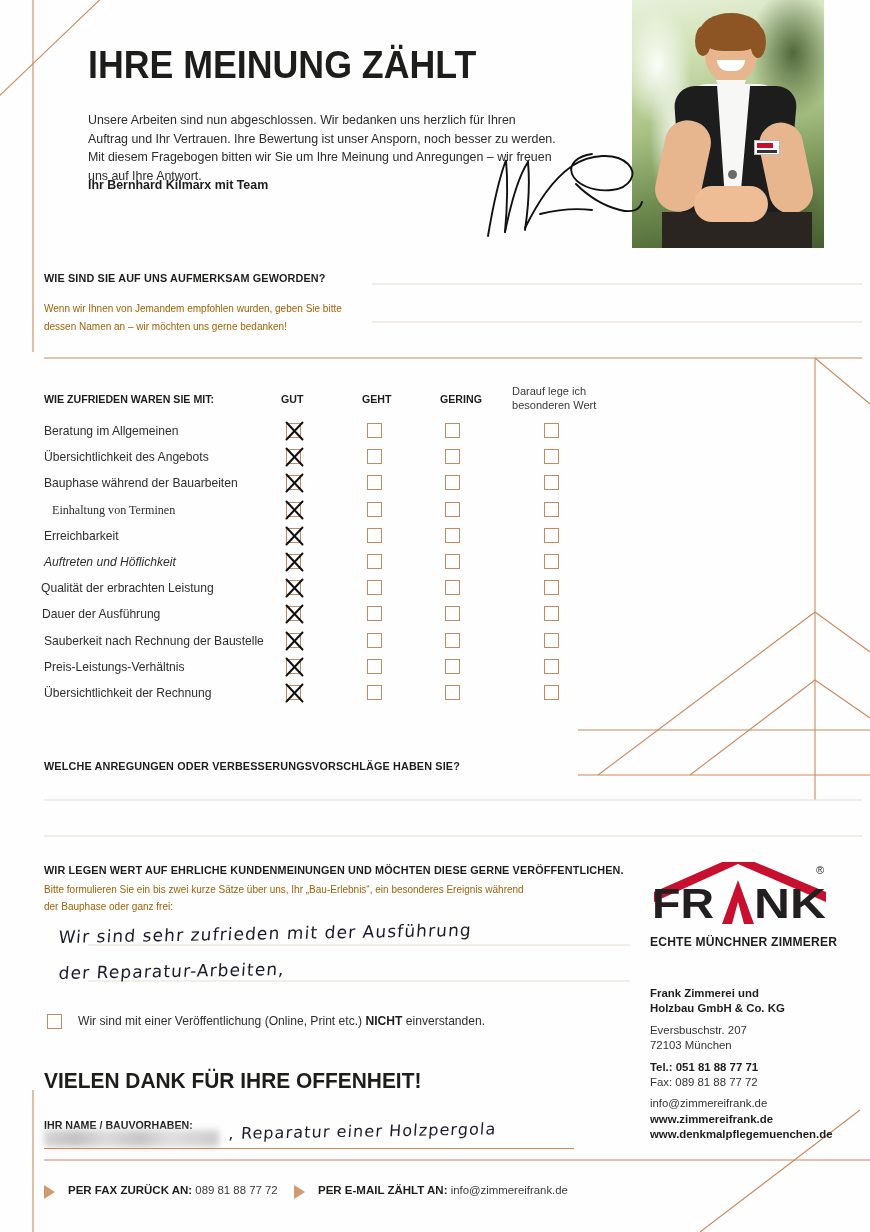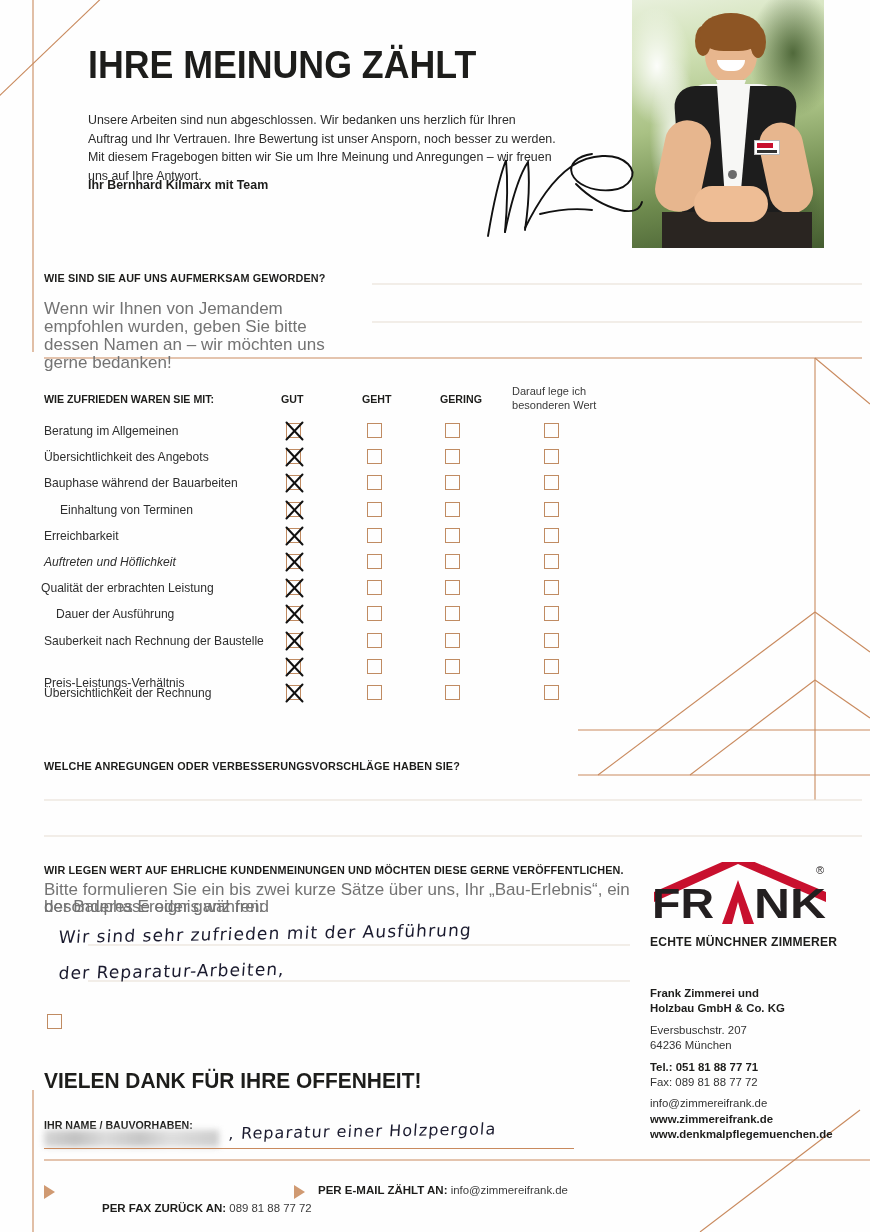--- a/index.html
+++ b/index.html
@@ -85,21 +85,21 @@
     font-size: 12.4px; line-height: 18.5px; color:#2b2b2b;
   }
   #signoff {
     position:absolute; left:88px; top:178px; font-size:12.4px; font-weight:bold; color:#1d1d1b;
   }
 
   .sec-head {
     position:absolute; font-size:11.4px; font-weight:bold; color:#1d1d1b;
     letter-spacing:0.15px; transform: scaleX(0.95); transform-origin:left center;
   }
-  .body-txt { position:absolute; font-size:17px; line-height:18px; color:#737373; }
+  .body-txt { position:absolute; font-size:10px; line-height:18px; color:#a16207; }
 
   
   #ratings { position:absolute; left:44px; top:388px; width:580px; }
   .col-head {
     position:absolute; font-size:11.2px; font-weight:bold; color:#1d1d1b;
     transform: scaleX(0.95); transform-origin:left center;
   }
   .col-head.soft { font-weight:normal; font-size:11.6px; color:#3a3a3a; line-height:14px; }
   .row-label { position:absolute; font-size:12.1px; color:#2e2e2e; white-space:nowrap; }
   .cbox {
@@ -265,21 +265,21 @@
       <div class="row-label" style="left: 44px; top: 476.4px;">Bauphase während der Bauarbeiten</div>
       <div class="cbox" style="left: 286px; top: 475.4px;">
         <svg class="x" viewBox="0 0 21 22">
           <path d="M2.5,2.5 L18.5,19.5" stroke="#111" stroke-width="2" fill="none" stroke-linecap="round"></path>
           <path d="M18.5,2.5 L2.5,19.5" stroke="#111" stroke-width="2" fill="none" stroke-linecap="round"></path>
         </svg>
       </div>
       <div class="cbox" style="left: 367px; top: 475.4px;"></div>
       <div class="cbox" style="left: 445px; top: 475.4px;"></div>
       <div class="cbox" style="left: 544px; top: 475.4px;"></div>
-      <div class="row-label" style="left: 60px; top: 502.6px;">Einhaltung von Terminen</div>
+      <div class="row-label" style="left: 52px; top: 502.6px; font-family: Liberation Serif, serif;">Einhaltung von Terminen</div>
       <div class="cbox" style="left: 286px; top: 501.6px;">
         <svg class="x" viewBox="0 0 21 22">
           <path d="M2.5,2.5 L18.5,19.5" stroke="#111" stroke-width="2" fill="none" stroke-linecap="round"></path>
           <path d="M18.5,2.5 L2.5,19.5" stroke="#111" stroke-width="2" fill="none" stroke-linecap="round"></path>
         </svg>
       </div>
       <div class="cbox" style="left: 367px; top: 501.6px;"></div>
       <div class="cbox" style="left: 445px; top: 501.6px;"></div>
       <div class="cbox" style="left: 544px; top: 501.6px;"></div>
       <div class="row-label" style="left: 44px; top: 528.8px;">Erreichbarkeit</div>
@@ -305,41 +305,41 @@
       <div class="row-label" style="left: 41px; top: 581.2px;">Qualität der erbrachten Leistung</div>
       <div class="cbox" style="left: 286px; top: 580.2px;">
         <svg class="x" viewBox="0 0 21 22">
           <path d="M2.5,2.5 L18.5,19.5" stroke="#111" stroke-width="2" fill="none" stroke-linecap="round"></path>
           <path d="M18.5,2.5 L2.5,19.5" stroke="#111" stroke-width="2" fill="none" stroke-linecap="round"></path>
         </svg>
       </div>
       <div class="cbox" style="left: 367px; top: 580.2px;"></div>
       <div class="cbox" style="left: 445px; top: 580.2px;"></div>
       <div class="cbox" style="left: 544px; top: 580.2px;"></div>
-      <div class="row-label" style="left: 56px; top: 607.4px;">Dauer der Ausführung</div>
+      <div class="row-label" style="left: 42px; top: 607.4px;">Dauer der Ausführung</div>
       <div class="cbox" style="left: 286px; top: 606.4px;">
         <svg class="x" viewBox="0 0 21 22">
           <path d="M2.5,2.5 L18.5,19.5" stroke="#111" stroke-width="2" fill="none" stroke-linecap="round"></path>
           <path d="M18.5,2.5 L2.5,19.5" stroke="#111" stroke-width="2" fill="none" stroke-linecap="round"></path>
         </svg>
       </div>
       <div class="cbox" style="left: 367px; top: 606.4px;"></div>
       <div class="cbox" style="left: 445px; top: 606.4px;"></div>
       <div class="cbox" style="left: 544px; top: 606.4px;"></div>
       <div class="row-label" style="left: 44px; top: 633.6px;">Sauberkeit nach Rechnung der Baustelle</div>
       <div class="cbox" style="left: 286px; top: 632.6px;">
         <svg class="x" viewBox="0 0 21 22">
           <path d="M2.5,2.5 L18.5,19.5" stroke="#111" stroke-width="2" fill="none" stroke-linecap="round"></path>
           <path d="M18.5,2.5 L2.5,19.5" stroke="#111" stroke-width="2" fill="none" stroke-linecap="round"></path>
         </svg>
       </div>
       <div class="cbox" style="left: 367px; top: 632.6px;"></div>
       <div class="cbox" style="left: 445px; top: 632.6px;"></div>
       <div class="cbox" style="left: 544px; top: 632.6px;"></div>
-      <div class="row-label" style="left: 44px; top: 659.8px; margin-top: 16px;">Preis-Leistungs-Verhältnis</div>
+      <div class="row-label" style="left: 44px; top: 659.8px;">Preis-Leistungs-Verhältnis</div>
       <div class="cbox" style="left: 286px; top: 658.8px;">
         <svg class="x" viewBox="0 0 21 22">
           <path d="M2.5,2.5 L18.5,19.5" stroke="#111" stroke-width="2" fill="none" stroke-linecap="round"></path>
           <path d="M18.5,2.5 L2.5,19.5" stroke="#111" stroke-width="2" fill="none" stroke-linecap="round"></path>
         </svg>
       </div>
       <div class="cbox" style="left: 367px; top: 658.8px;"></div>
       <div class="cbox" style="left: 445px; top: 658.8px;"></div>
       <div class="cbox" style="left: 544px; top: 658.8px;"></div>
       <div class="row-label" style="left: 44px; top: 686px;">Übersichtlichkeit der Rechnung</div>
@@ -359,20 +359,23 @@
   <div style="position:absolute;left:44px;top:814px;width:810px;height:20px;"></div>
 
   <div class="sec-head" style="left:44px; top:864px;">WIR LEGEN WERT AUF EHRLICHE KUNDENMEINUNGEN UND MÖCHTEN DIESE GERNE VERÖFFENTLICHEN.</div>
   <div class="body-txt" style="left:44px; top:882px; width:590px; line-height:16.5px;">Bitte formulieren Sie ein bis zwei kurze Sätze über uns, Ihr „Bau-Erlebnis“, ein besonderes Ereignis während</div>
   <div class="body-txt" style="left:44px; top:899px; width:590px; line-height:16.5px;">der Bauphase oder ganz frei:</div>
 
   <div class="hand" style="left:58px; top:927px;">Wir sind sehr zufrieden mit der Ausführung</div>
   <div class="hand" style="left:58px; top:963px;">der Reparatur-Arbeiten,</div>
 
   <div id="consent-box"></div>
+  <div id="consent-text">
+    <span>Wir sind mit einer Veröffentlichung (Online, Print etc.) </span><b>NICHT</b><span> einverstanden.</span>
+  </div>
 
   <div id="thanks">VIELEN DANK FÜR IHRE OFFENHEIT!</div>
   <div id="name-label">IHR NAME / BAUVORHABEN:</div>
   <div id="name-redacted"></div>
   <div id="name-rule"></div>
   <div class="hand" style="left:228px; top:1124px; font-size:16px;">, Reparatur einer Holzpergola</div>
 
   <svg id="logo" viewBox="0 0 180 66">
     <polygon points="4,40 88,2 176,40 176,30 88,-7 4,30" fill="#c8102e"></polygon>
     <polygon points="72,62 88,18 104,62 94,62 88,40 82,62" fill="#c8102e"></polygon>
@@ -382,33 +385,33 @@
     </g>
     <text x="166" y="12" fill="#231f20" font-size="11" font-family="Liberation Sans, sans-serif">®</text>
   </svg>
   <div id="logo-tag">ECHTE MÜNCHNER ZIMMERER</div>
 
   <div id="addr">
     <div class="b">Frank Zimmerei und</div>
     <div class="b">Holzbau GmbH &amp; Co. KG</div>
     <div class="gap"></div>
     <div>Eversbuschstr. 207</div>
-    <div>64236 München</div>
+    <div>72103 München</div>
     <div class="gap"></div>
     <div class="b">Tel.: 051 81 88 77 71</div>
     <div>Fax: 089 81 88 77 72</div>
     <div class="gap"></div>
     <div>info@zimmereifrank.de</div>
     <div class="b">www.zimmereifrank.de</div>
     <div class="b">www.denkmalpflegemuenchen.de</div>
   </div>
 
   <div id="footer">
     <div class="tri" style="left:44px; top:7px;"></div>
-    <div class="foot-txt" style="left:68px; top:24px;margin-left:34px;">
+    <div class="foot-txt" style="left:68px; top:6px;">
       <b>PER FAX ZURÜCK AN:</b>
       <span>089 81 88 77 72</span>
     </div>
     <div class="tri" style="left:294px; top:7px;"></div>
     <div class="foot-txt" style="left:318px; top:6px;">
       <b>PER E-MAIL ZÄHLT AN:</b>
       <span>info@zimmereifrank.de</span>
     </div>
   </div>
 

